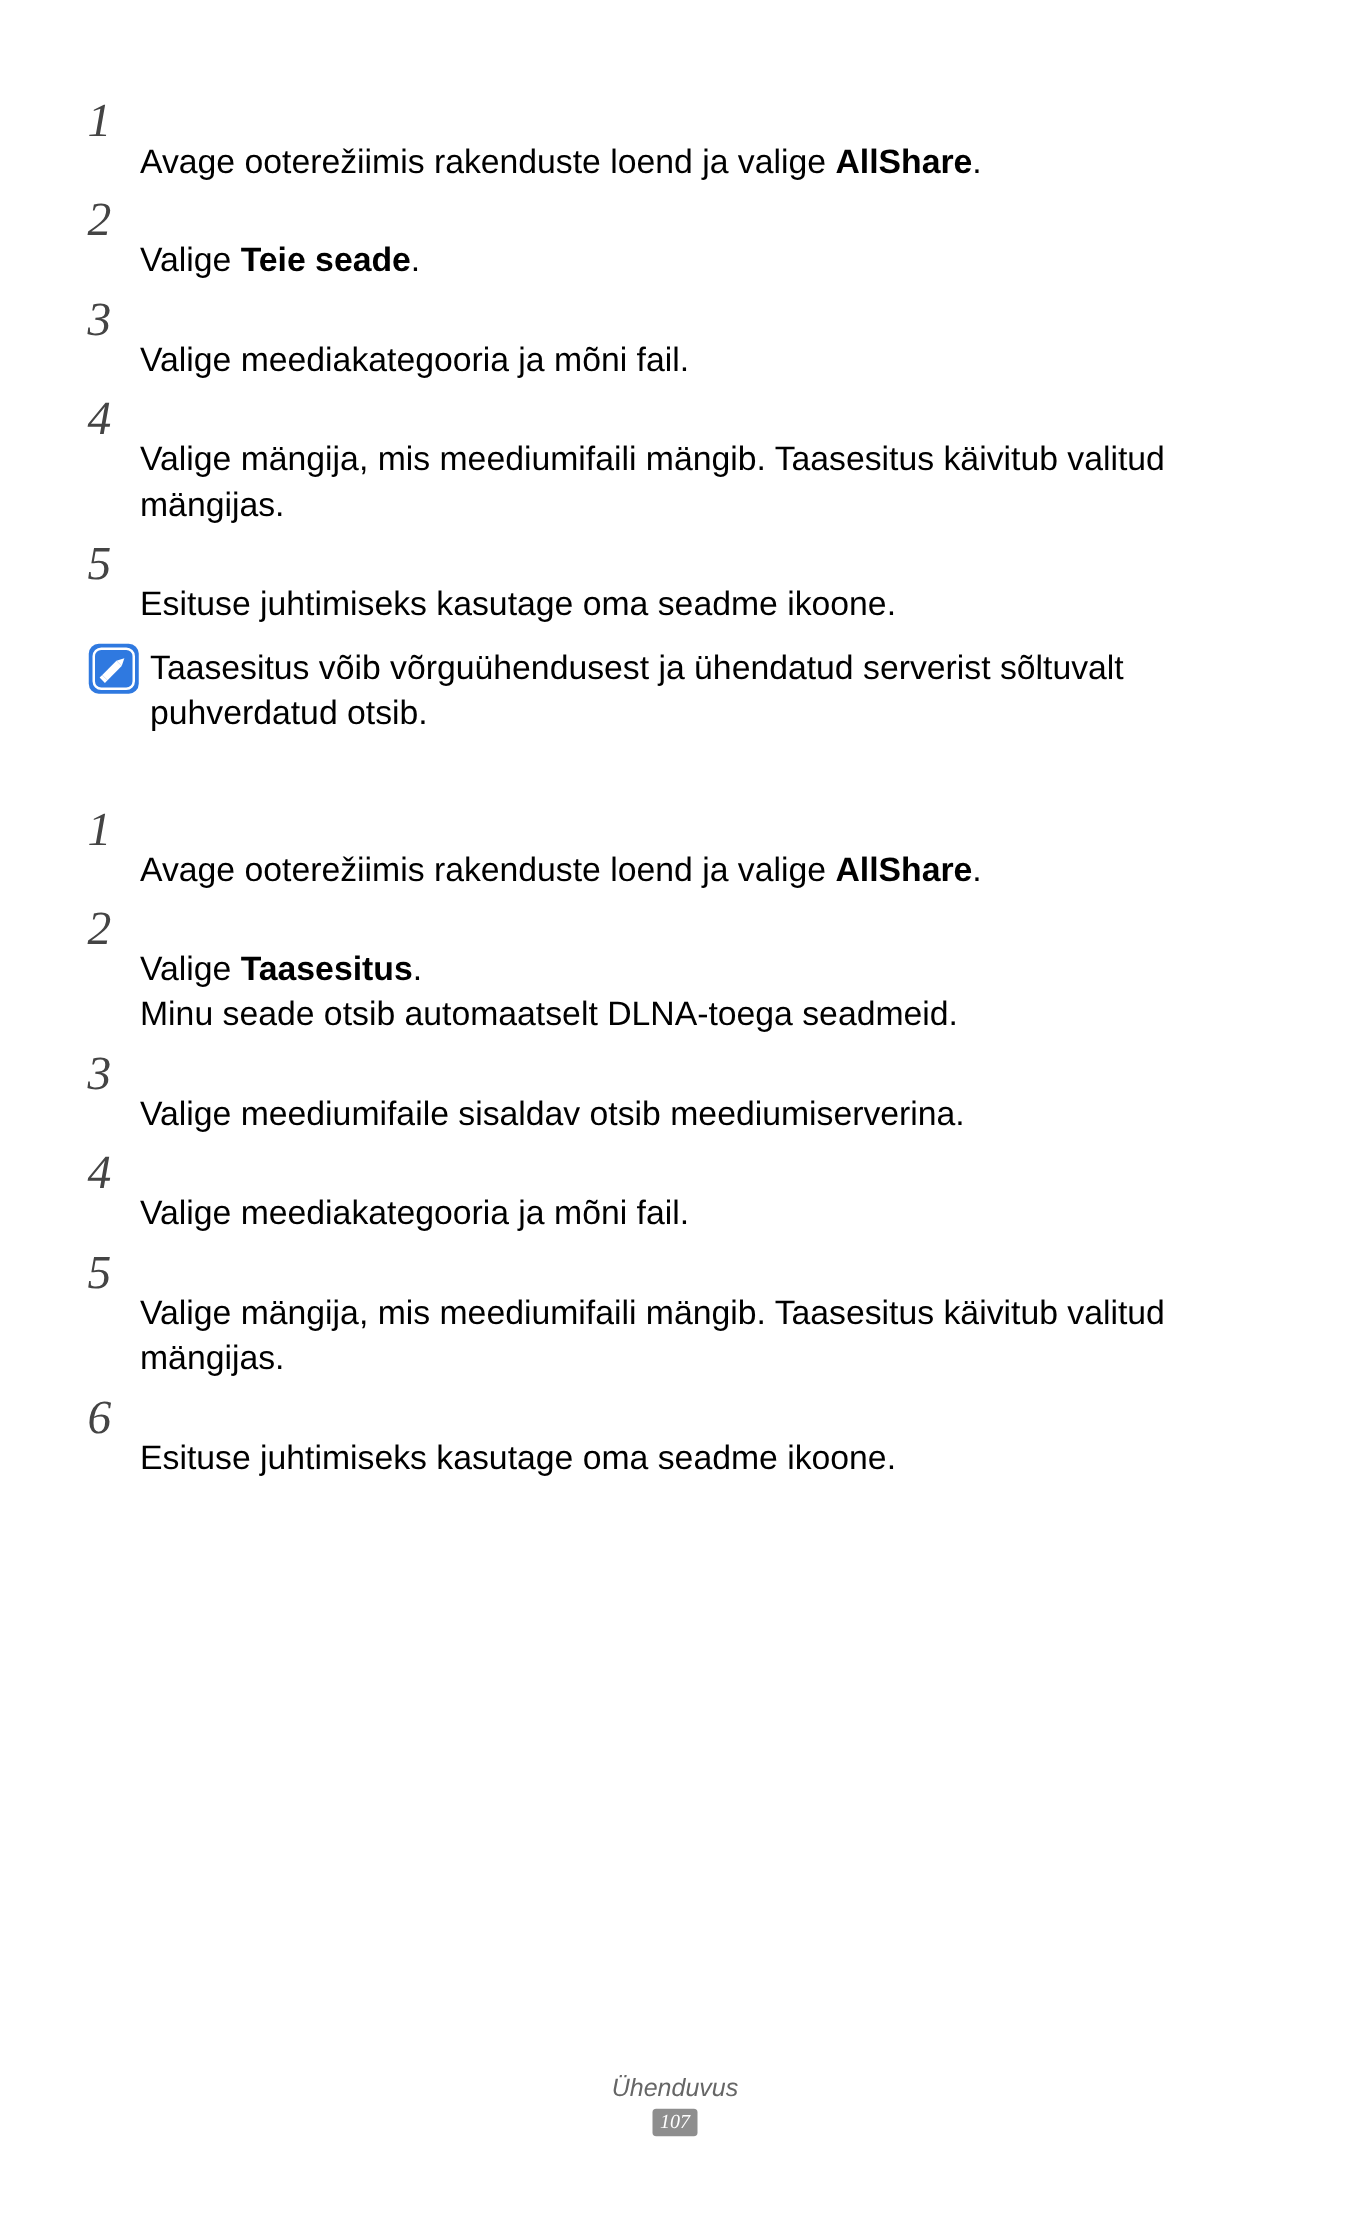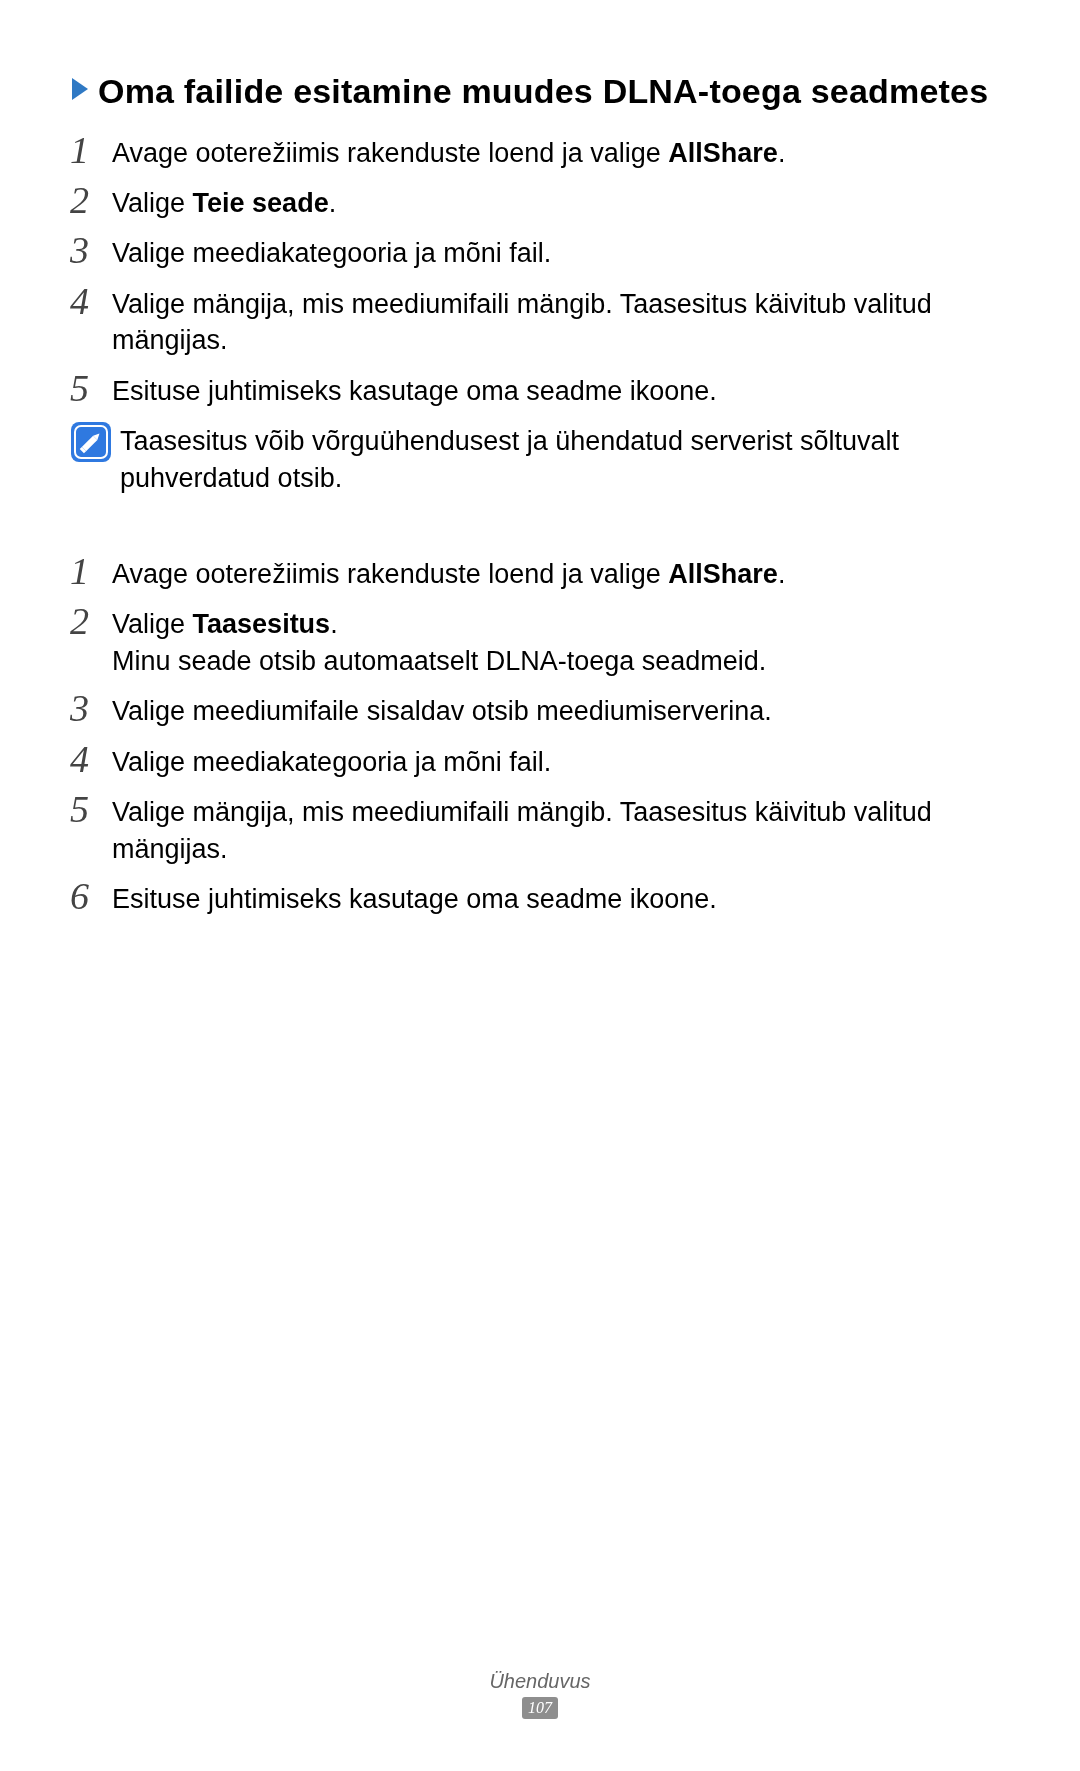--- a/index.html
+++ b/index.html
@@ -46,42 +46,42 @@
     flex: 0 0 42px;
     font-style: italic;
     font-family: Georgia, "Times New Roman", serif;
     font-size: 38px;
     line-height: 1;
     color: #444;
     text-align: left;
     padding-top: 0;
     font-weight: 400;
   }
-  .step-body { flex: 1 1 auto; padding-top: 4px; }
+  .step-body { flex: 1 1 auto; padding-top: 4px; margin-top: 29px; }
   .step-body b { font-weight: 700; }
   .note-row {
     display: flex;
     align-items: flex-start;
     font-size: 27px;
     line-height: 1.35;
     margin: 6px 0 20px 0;
   }
   .note-icon {
     width: 42px;
     flex: 0 0 42px;
     height: 42px;
     margin-right: 8px;
     margin-top: 2px;
   }
   .note-body { flex: 1 1 auto; padding-top: 4px; }
   .gap { height: 28px; }
   .footer {
     position: absolute;
     left: 0; right: 0;
-    bottom: 52px;
+    bottom: 62px;
     text-align: center;
   }
   .footer-cat {
     font-style: italic;
     color: #666;
     font-size: 20px;
     margin-bottom: 4px;
   }
   .footer-badge {
     display: inline-block;
@@ -93,28 +93,20 @@
     border-radius: 3px;
     font-style: italic;
     font-family: Georgia, "Times New Roman", serif;
   }
 </style>
 </head>
 <body>
 
 <div class="page">
 
-  <div class="section-heading">
-    <span class="chevron">
-      <svg width="22" height="30" viewBox="0 0 22 30">
-          <polygon points="2,4 18,15 2,26" fill="#2f79c4"></polygon>
-        </svg>
-    </span>
-    <span class="h-text">Oma failide esitamine muudes DLNA-toega seadmetes</span>
-  </div>
 
   <div class="steps">
     <div class="step">
       <div class="step-num">1</div>
       <div class="step-body">
         <span>Avage ooterežiimis rakenduste loend ja valige </span><b>AllShare</b><span>.</span>
       </div>
     </div>
     <div class="step">
       <div class="step-num">2</div>

